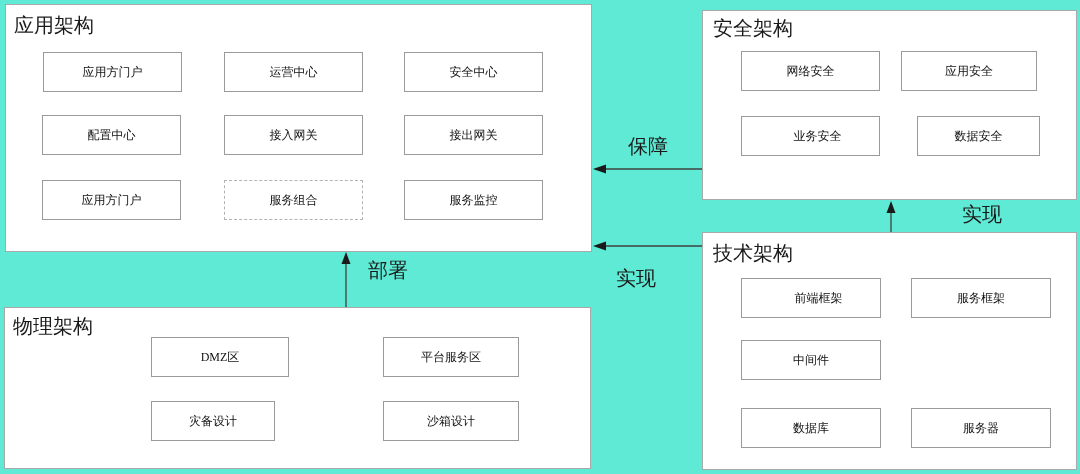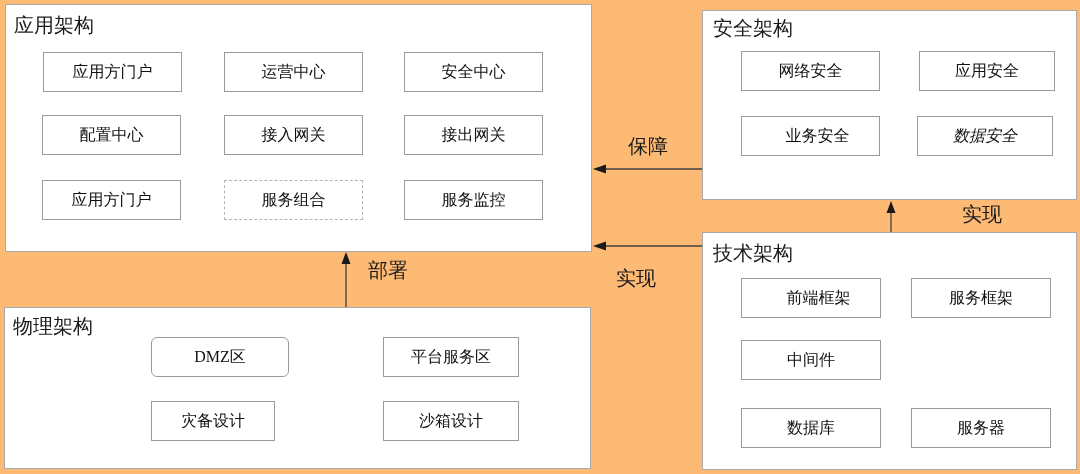--- a/index.html
+++ b/index.html
@@ -1,20 +1,20 @@
 <!DOCTYPE html>
 <html><head>
 <meta charset="utf-8">
 <style>
   html, body { margin: 0; padding: 0; background: #ffffff; }
   .stage {
     position: relative;
     width: 1080px;
     height: 474px;
-    background: #fdba74;
+    background: #5eead4;
     font-family: "Liberation Serif", "DejaVu Serif", serif;
     color: #111111;
     overflow: hidden;
   }
   .panel {
     position: absolute;
     border: 1px solid #a9a9a9;
     background: #ffffff;
     box-sizing: border-box;
   }
@@ -27,21 +27,21 @@
   }
   .cell {
     position: absolute;
     height: 40px;
     border: 1px solid #9a9a9a;
     background: #ffffff;
     box-sizing: border-box;
     display: flex;
     align-items: center;
     justify-content: center;
-    font-size: 16px;
+    font-size: 12px;
     color: #111111;
     white-space: nowrap;
   }
   .cell.dashed {
     border: 1px dashed #b3b3b3;
   }
   .edge-label {
     position: absolute;
     font-size: 20px;
     line-height: 24px;
@@ -69,37 +69,37 @@
     <div class="cell" style="left:218px; top:110px; width:139px;">接入网关</div>
     <div class="cell" style="left:398px; top:110px; width:139px;">接出网关</div>
     <div class="cell" style="left:36px;  top:175px; width:139px;">应用方门户</div>
     <div class="cell dashed" style="left:218px; top:175px; width:139px;">服务组合</div>
     <div class="cell" style="left:398px; top:175px; width:139px;">服务监控</div>
   </div>
 
   <div class="panel" style="left:702px; top:10px; width:375px; height:190px;">
     <div class="panel-title" style="left:10px; top:5px;">安全架构</div>
     <div class="cell" style="left:38px;  top:40px;  width:139px;">网络安全</div>
-    <div class="cell" style="left:216px; top:40px;  width:136px;">应用安全</div>
+    <div class="cell" style="left:198px; top:40px;  width:136px;">应用安全</div>
     <div class="cell" style="left:38px;  top:105px; width:139px;padding-left:14px;">业务安全</div>
-    <div class="cell" style="left:214px; top:105px; width:136px;font-style:italic;">数据安全</div>
+    <div class="cell" style="left:214px; top:105px; width:123px;">数据安全</div>
   </div>
 
   <div class="panel" style="left:702px; top:232px; width:375px; height:238px;">
     <div class="panel-title" style="left:10px; top:8px;">技术架构</div>
     <div class="cell" style="left:38px;  top:45px;  width:140px;padding-left:15px;">前端框架</div>
     <div class="cell" style="left:208px; top:45px;  width:140px;">服务框架</div>
     <div class="cell" style="left:38px;  top:107px; width:140px;">中间件</div>
     <div class="cell" style="left:38px;  top:175px; width:140px;">数据库</div>
     <div class="cell" style="left:208px; top:175px; width:140px;">服务器</div>
   </div>
 
   <div class="panel" style="left:4px; top:307px; width:587px; height:162px;">
     <div class="panel-title" style="left:8px; top:6px;">物理架构</div>
-    <div class="cell" style="left:146px; top:29px; width:138px;border-radius:6px;">DMZ区</div>
+    <div class="cell" style="left:146px; top:29px; width:138px;">DMZ区</div>
     <div class="cell" style="left:378px; top:29px; width:136px;">平台服务区</div>
     <div class="cell" style="left:146px; top:93px; width:124px;">灾备设计</div>
     <div class="cell" style="left:378px; top:93px; width:136px;">沙箱设计</div>
   </div>
 
   <svg class="overlay" viewBox="0 0 1080 474" xmlns="http://www.w3.org/2000/svg">
 
     <line x1="702" y1="169" x2="605" y2="169" stroke="#404040" stroke-width="1.3"></line>
     <polygon points="593,169 606,164.5 606,173.5" fill="#1a1a1a"></polygon>
 

